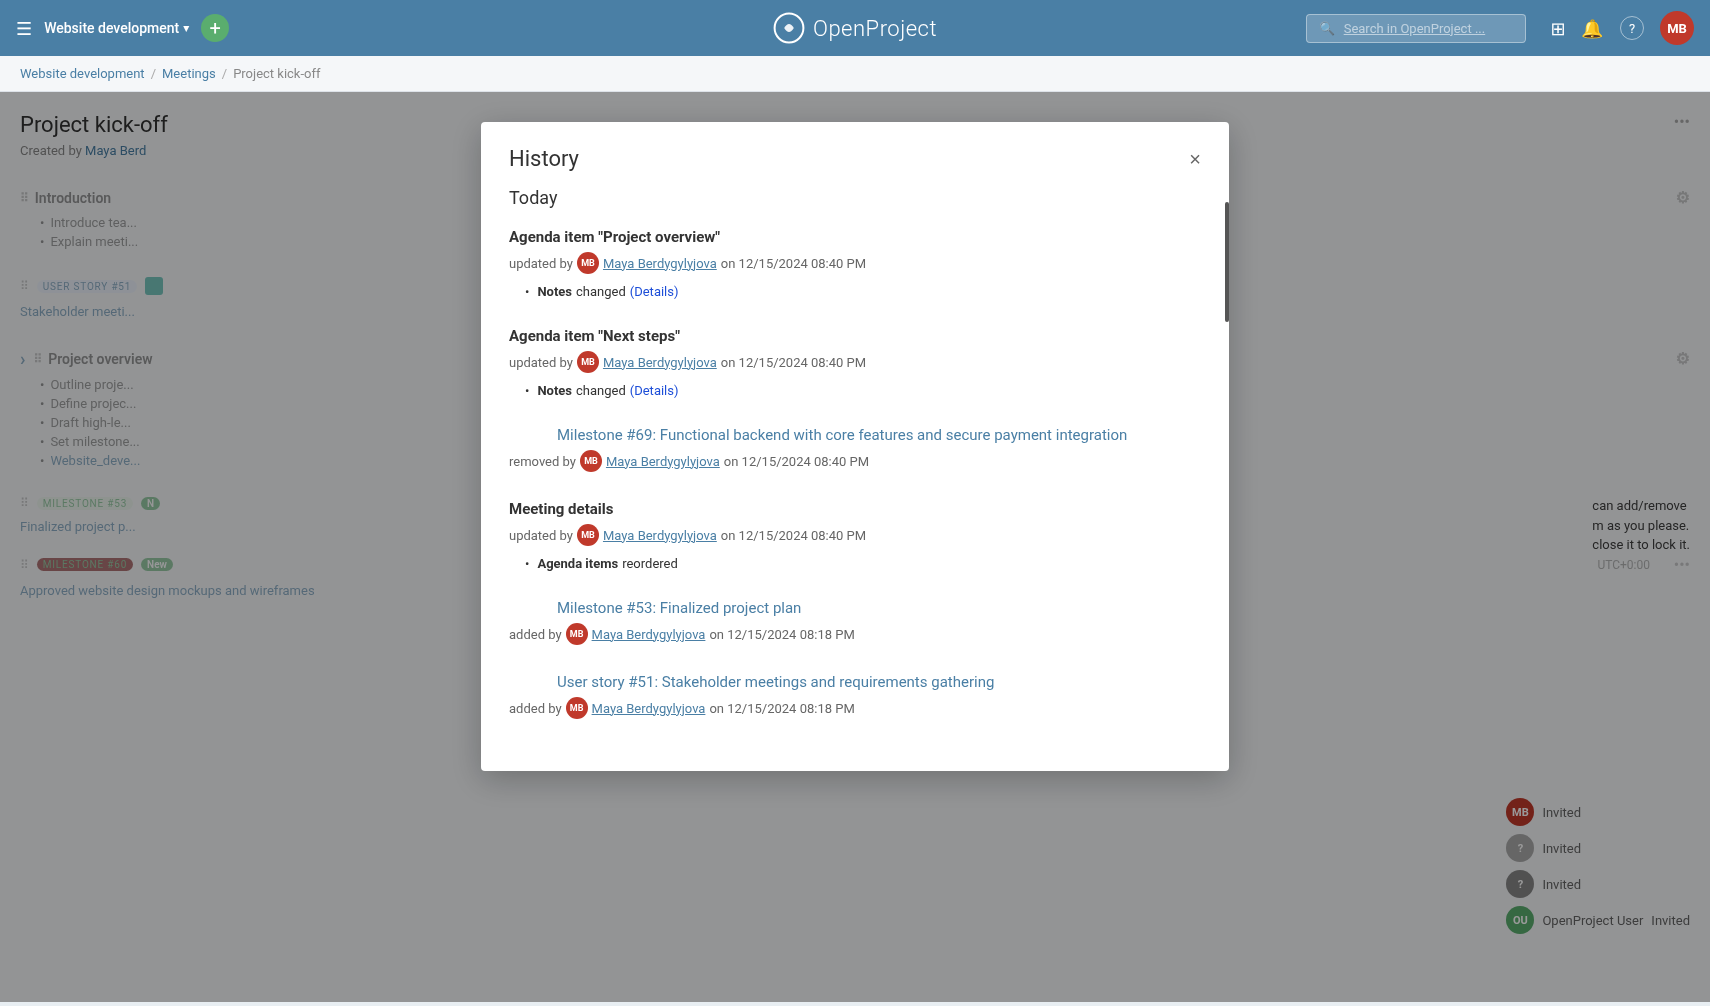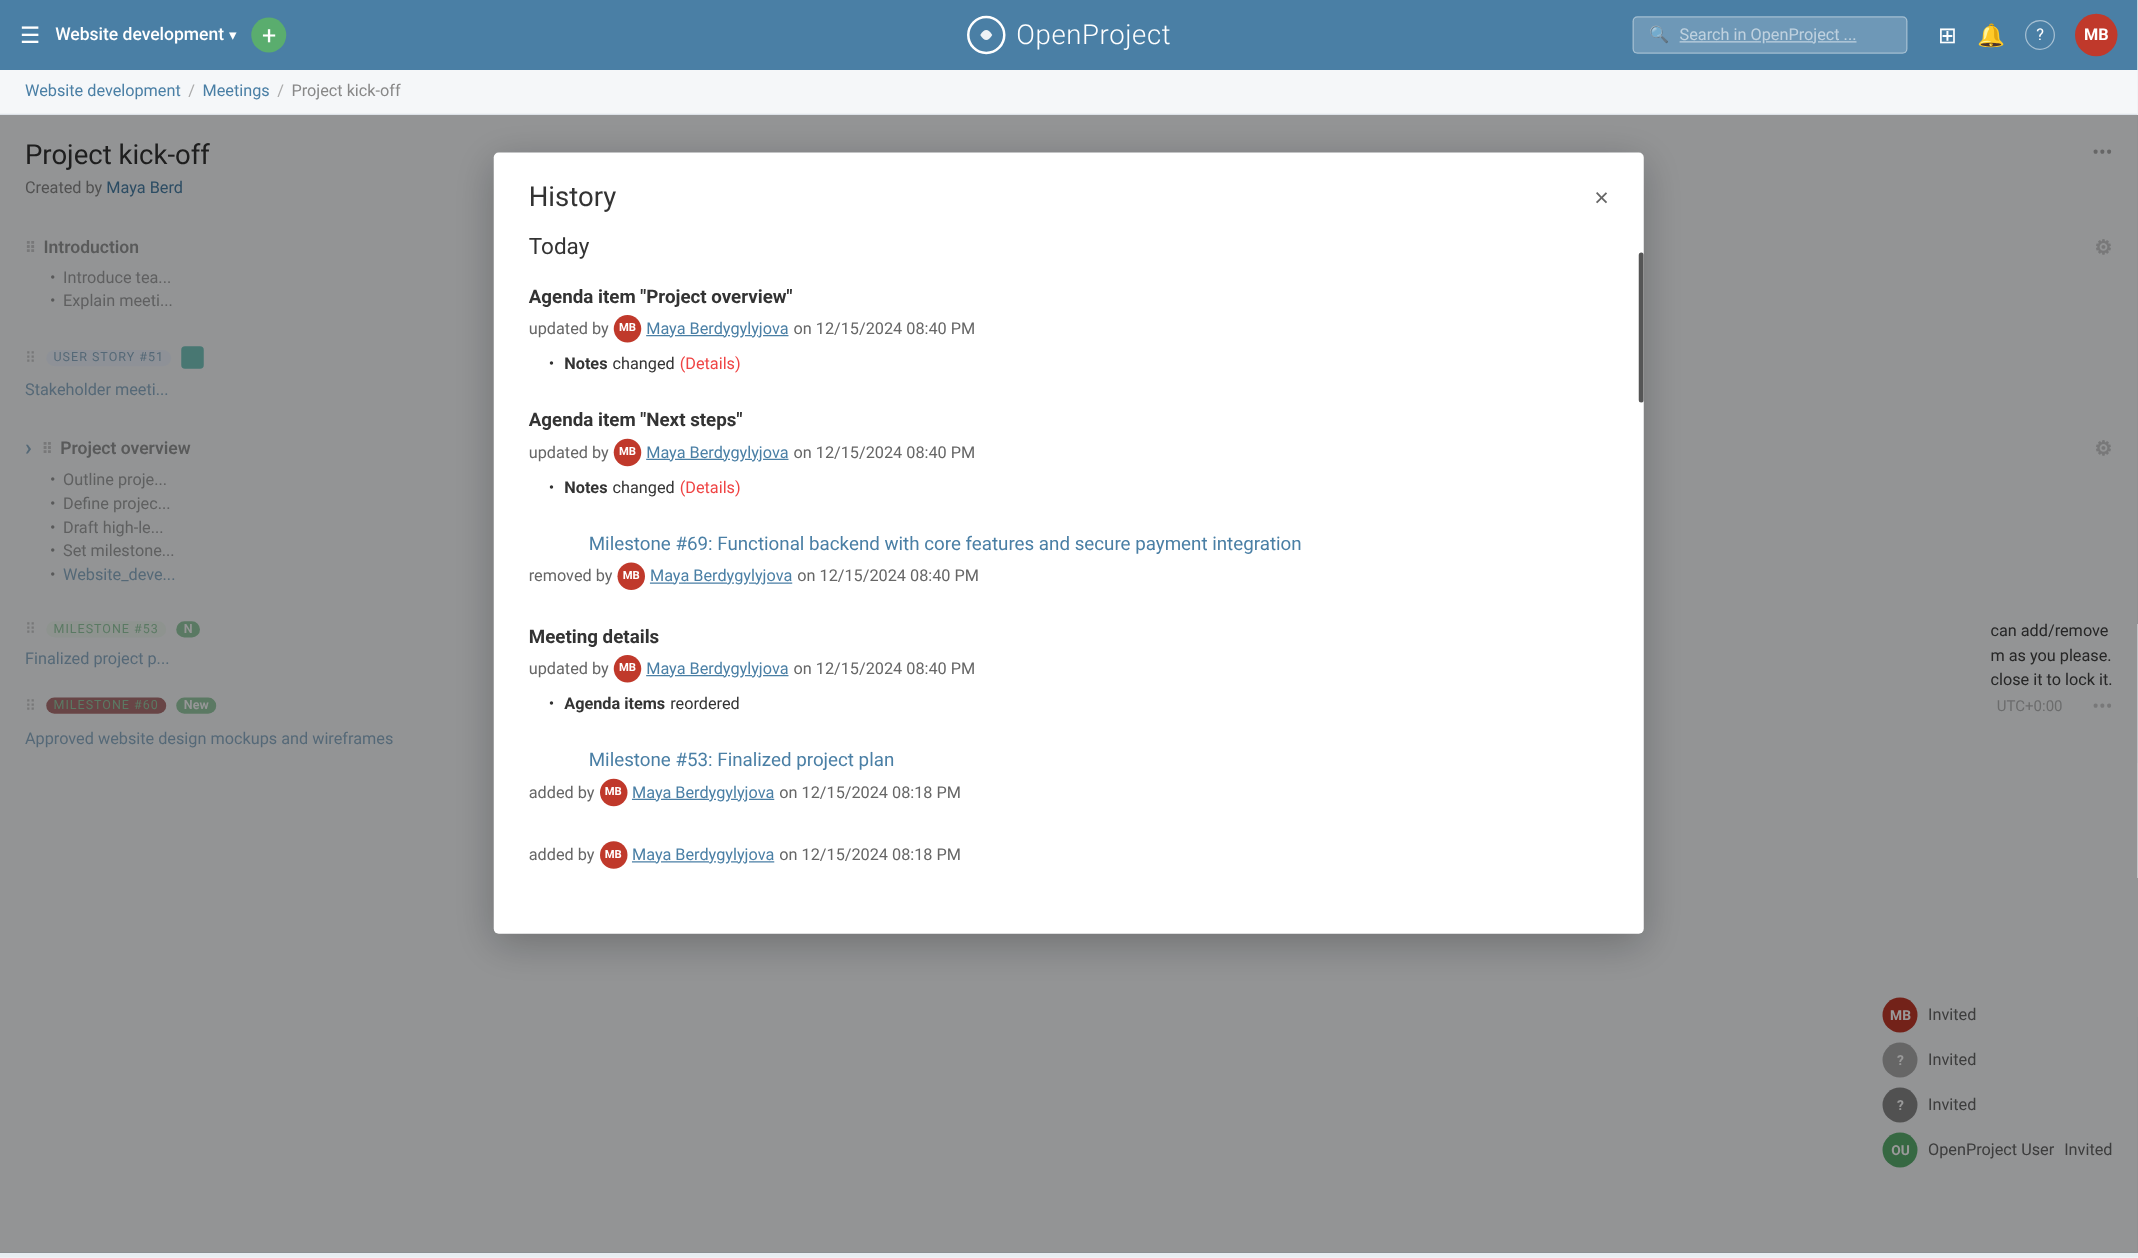--- a/index.html
+++ b/index.html
@@ -173,21 +173,21 @@
       display: flex;
       align-items: flex-start;
       justify-content: center;
       z-index: 100;
       padding-top: 30px;
     }
 
     .modal {
       background: white;
       border-radius: 4px;
-      width: 920px;
+      width: 748px;
       max-height: 760px;
       overflow: hidden;
       display: flex;
       flex-direction: column;
       box-shadow: 0 8px 32px rgba(0,0,0,0.25);
       position: relative;
     }
 
     .modal-header {
       padding: 24px 28px 16px;
@@ -265,21 +265,21 @@
     .history-change-item {
       font-size: 13px;
       color: #333;
       margin-bottom: 4px;
       display: flex;
       align-items: baseline;
       gap: 4px;
     }
     .history-change-item::before { content: "•"; margin-right: 4px; }
     .history-change-bold { font-weight: 700; }
-    .history-change-link { color: #ef4444; text-decoration: none; cursor: pointer; }
+    .history-change-link { color: #1d4ed8; text-decoration: none; cursor: pointer; }
   </style>
 </head>
 <body>
 
 <div class="top-nav">
   <span class="nav-hamburger">☰</span>
   <span class="nav-project-name">
     <span>Website development</span>
     <span style="font-size:12px;">▾</span>
   </span>
@@ -508,20 +508,21 @@
             <div class="history-entry-title link-style">Milestone #53: Finalized project plan</div>
             <div class="history-entry-meta">
               <span>added by</span>
               <div class="user-avatar">MB</div>
               <a href="#" class="history-user-name">Maya Berdygylyjova</a>
               <span>on 12/15/2024 08:18 PM</span>
             </div>
           </div>
 
           <div class="history-entry">
+            <div class="history-entry-title link-style">User story #51: Stakeholder meetings and requirements gathering</div>
             <div class="history-entry-meta">
               <span>added by</span>
               <div class="user-avatar">MB</div>
               <a href="#" class="history-user-name">Maya Berdygylyjova</a>
               <span>on 12/15/2024 08:18 PM</span>
             </div>
           </div>
 
         </div>
       </div>

